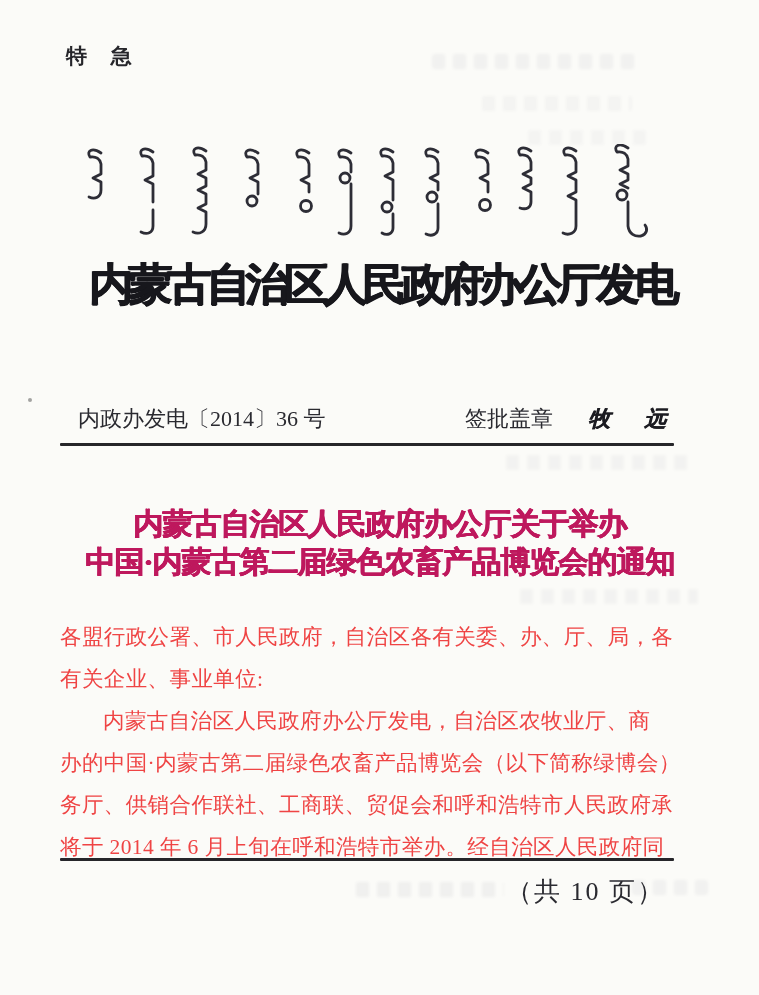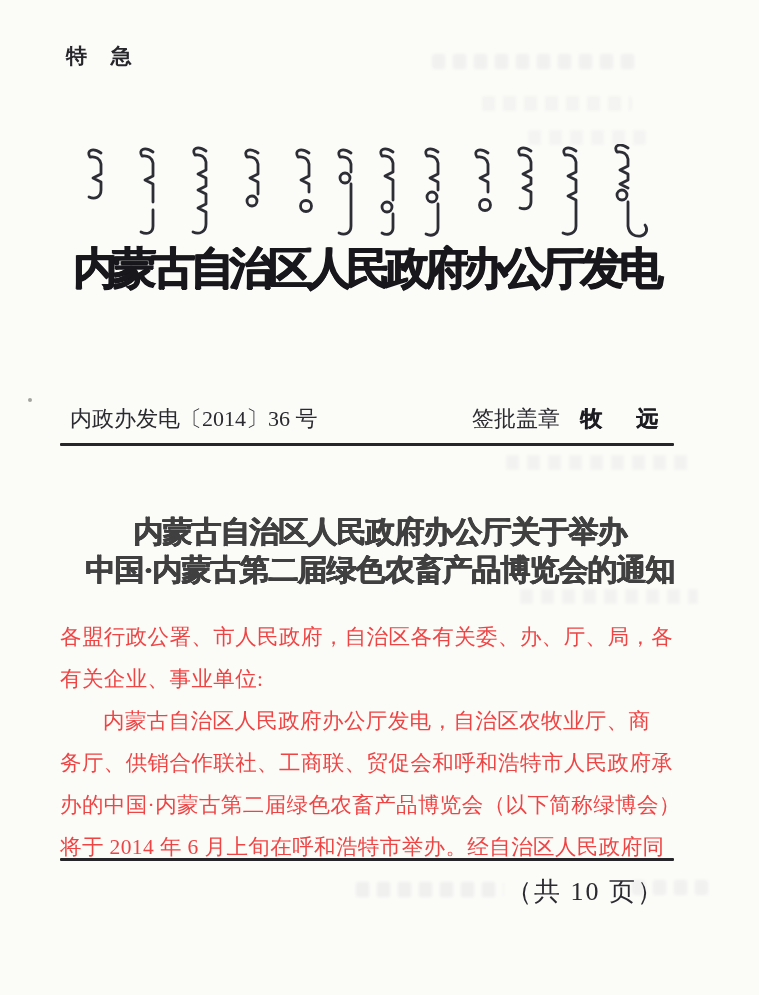--- a/index.html
+++ b/index.html
@@ -13,50 +13,50 @@
   }
   
   .urgency{
     position:absolute;left:66px;top:42px;
     font-family:"Liberation Sans","DejaVu Sans",sans-serif;
     font-size:21px;font-weight:bold;color:#26262b;
     letter-spacing:9px;white-space:nowrap;
   }
   .mongolian{position:absolute;left:86px;top:144px;}
   .issuer-title{
-    position:absolute;left:56px;top:240px;width:620px;margin:0;
+    position:absolute;left:56px;top:240px;width:620px;margin:16px;
     text-align:center;
     font-size:44px;line-height:58px;font-weight:bold;
     letter-spacing:-5px;color:#17171c;white-space:nowrap;
     text-shadow:0.8px 0 currentColor,-0.8px 0 currentColor,0 0.6px currentColor;
   }
   
   .meta-row{
-    position:absolute;left:70px;top:404px;width:594px;
+    position:absolute;left:78px;top:404px;width:594px;
     display:flex;justify-content:space-between;align-items:baseline;
     font-size:22px;color:#2a2a30;white-space:nowrap;
   }
-  .sign-group{display:flex;align-items:flex-start;}
+  .sign-group{display:flex;align-items:flex-start;gap:15px;}
   .approver{
     font-weight:bold;margin-left:20px;letter-spacing:6px;color:#1c1c22;
     text-shadow:0.4px 0 currentColor;
+    font-style:italic;
   }
   .rule{
     position:absolute;left:60px;width:614px;height:3px;
     background:#26262a;border-radius:1px;
   }
   .rule-top{top:443px;}
   .rule-bottom{top:858px;}
   
   .notice-title{
     position:absolute;left:40px;top:505px;width:680px;
-    text-align:center;font-weight:bold;color:#404040;
+    text-align:center;font-weight:bold;color:#be185d;
     font-size:30px;line-height:38px;letter-spacing:-1px;
     text-shadow:0.6px 0 currentColor,-0.6px 0 currentColor,0 0.4px currentColor;
-    margin-top:8px;
   }
   .notice-title div{white-space:nowrap;}
   
   .text-block{
     position:absolute;left:60px;top:616px;width:620px;
     font-size:21.5px;line-height:42px;color:#ef4444;
     letter-spacing:0.4px;
   }
   .text-block div{white-space:nowrap;}
   .indent{text-indent:43px;}
@@ -165,22 +165,22 @@
 
   <div class="notice-title">
     <div>内蒙古自治区人民政府办公厅关于举办</div>
     <div>中国·内蒙古第二届绿色农畜产品博览会的通知</div>
   </div>
 
   <div class="text-block">
     <div>各盟行政公署、市人民政府，自治区各有关委、办、厅、局，各</div>
     <div>有关企业、事业单位:</div>
     <div class="indent">内蒙古自治区人民政府办公厅发电，自治区农牧业厅、商</div>
+    <div>办的中国·内蒙古第二届绿色农畜产品博览会（以下简称绿博会）</div>
     <div>务厅、供销合作联社、工商联、贸促会和呼和浩特市人民政府承</div>
-    <div>办的中国·内蒙古第二届绿色农畜产品博览会（以下简称绿博会）</div>
     <div>将于 2014 年 6 月上旬在呼和浩特市举办。经自治区人民政府同</div>
   </div>
 
   <div class="rule rule-bottom"></div>
 
   <div class="page-count">（共 10 页）</div>
 
 </div>
 
 </body></html>

